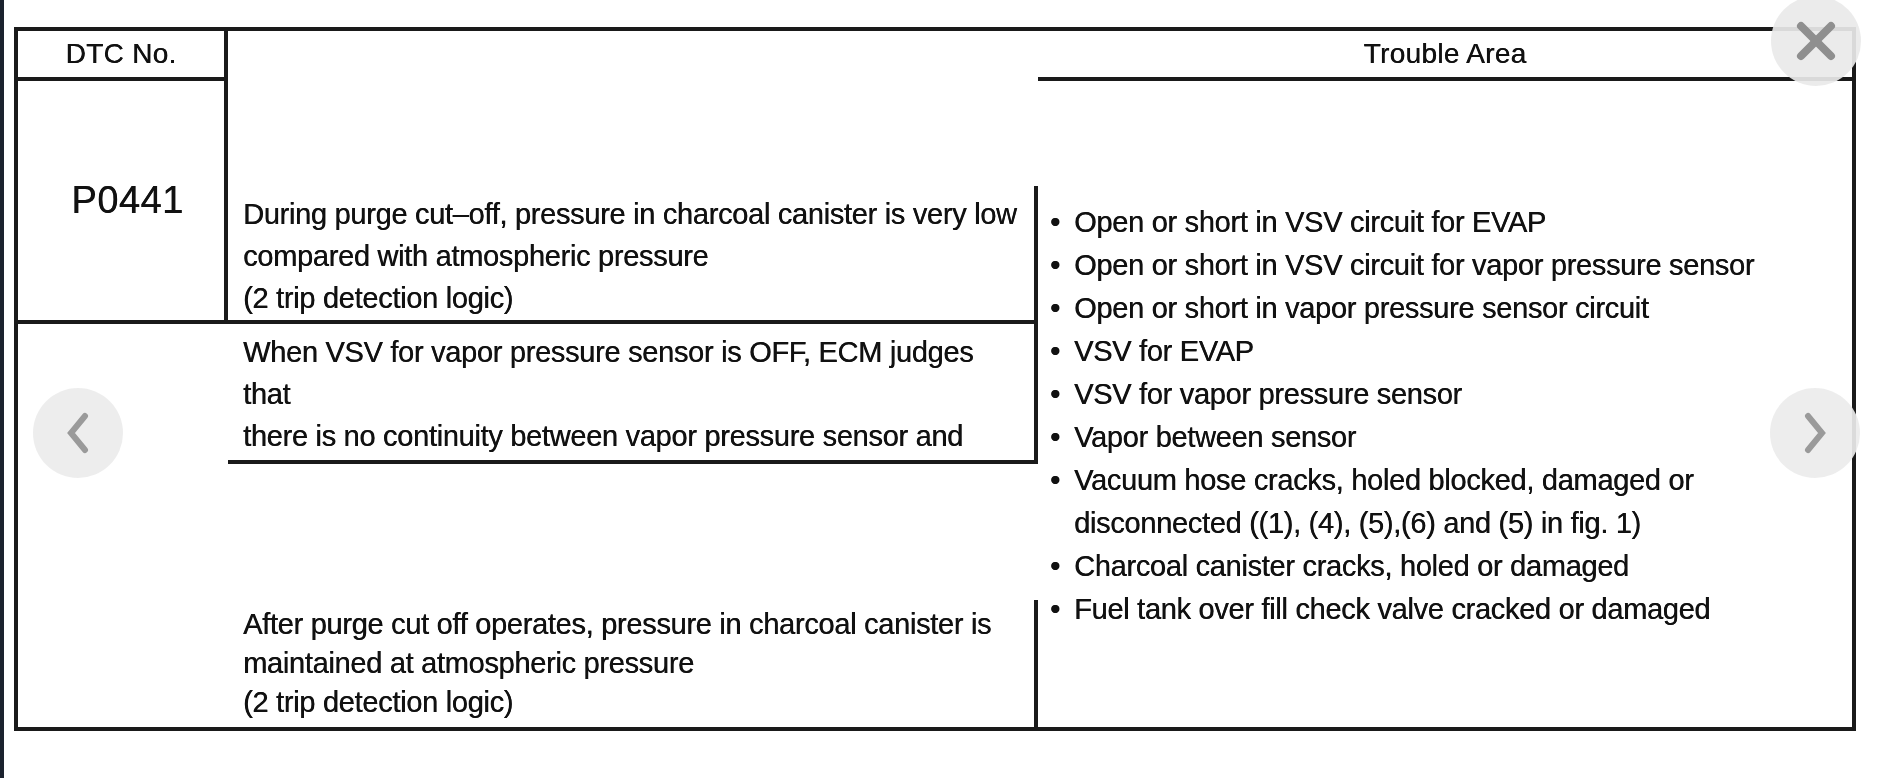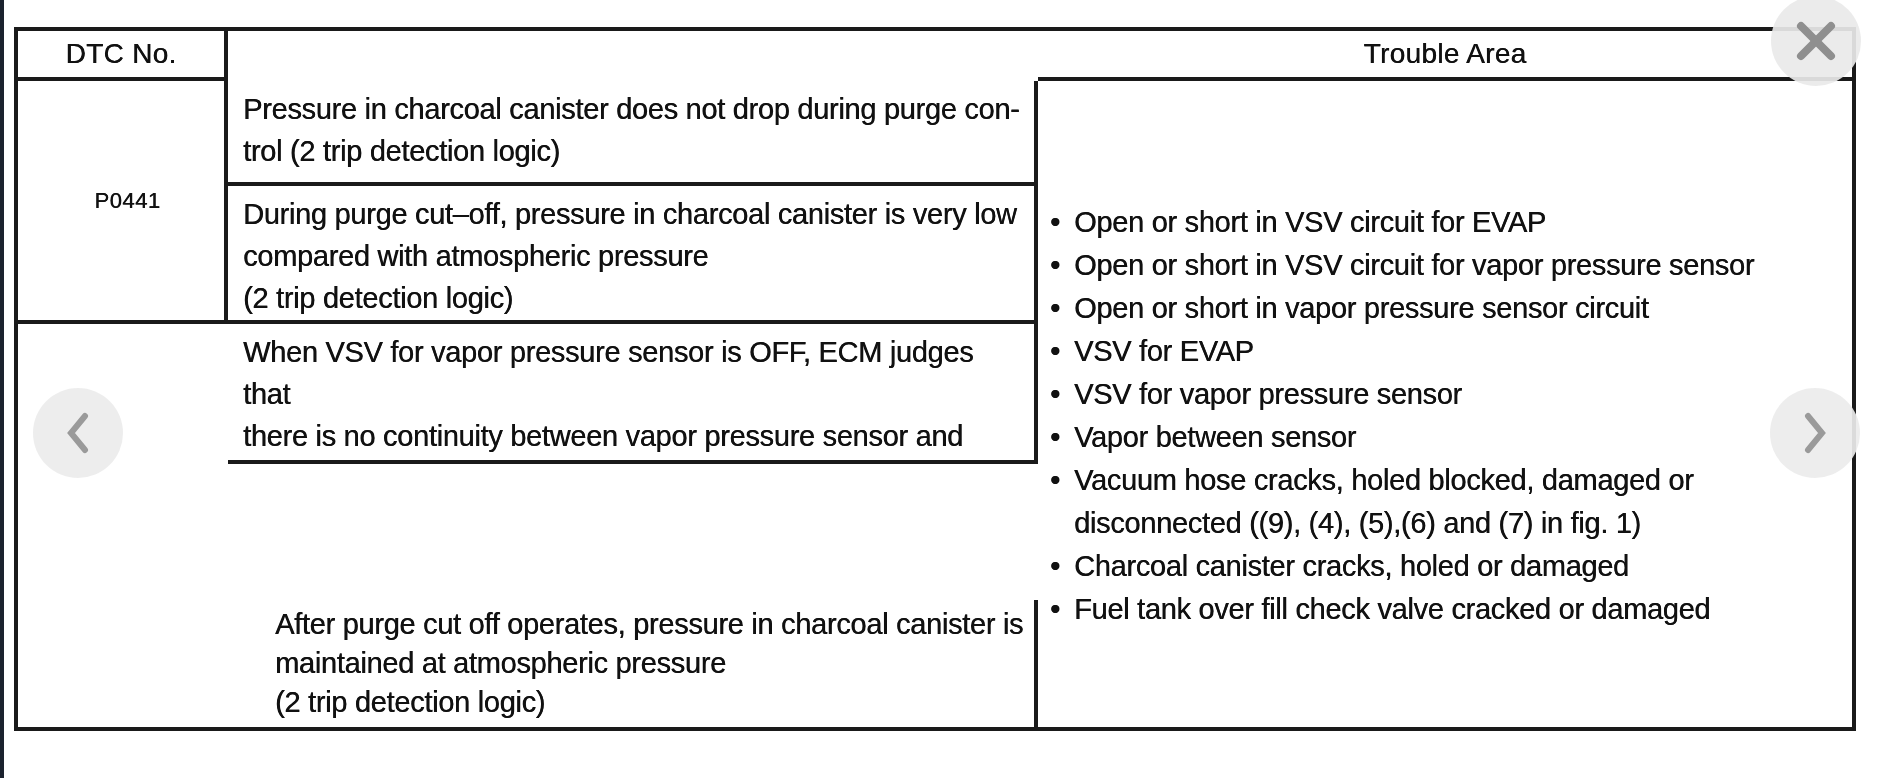--- a/index.html
+++ b/index.html
@@ -29,34 +29,34 @@
   .hdr{
     display:flex;align-items:center;justify-content:center;
     font-size:28px;letter-spacing:0.3px;
   }
   .hdr-1{grid-area:1/1/2/2;border-right:4px solid var(--bc);border-bottom:4px solid var(--bc);}
   .hdr-2{grid-area:1/2/2/3;border-right:4px solid var(--bc);border-bottom:4px solid var(--bc);}
   .hdr-3{grid-area:1/3/2/4;border-bottom:4px solid var(--bc);}
 
   .dtc{
     display:flex;align-items:center;justify-content:center;
-    font-size:22px;letter-spacing:0.5px;padding-left:13px;
+    font-size:38px;letter-spacing:0.5px;padding-left:13px;
   }
   .dtc-1{grid-area:2/1/4/2;border-right:4px solid var(--bc);border-bottom:4px solid var(--bc);}
   .dtc-2{grid-area:4/1/7/2;border-right:4px solid var(--bc);}
 
   .cond{
     font-size:29px;line-height:42px;letter-spacing:-0.3px;
     padding:7px 8px 0 15px;white-space:pre-line;
   }
   .cond-1{grid-area:2/2/3/3;border-right:4px solid var(--bc);border-bottom:4px solid var(--bc);}
   .cond-2{grid-area:3/2/4/3;border-right:4px solid var(--bc);border-bottom:4px solid var(--bc);}
   .cond-3{grid-area:4/2/5/3;border-right:4px solid var(--bc);border-bottom:4px solid var(--bc);}
   .cond-4{grid-area:5/2/6/3;border-right:4px solid var(--bc);border-bottom:4px solid var(--bc);}
-  .cond-5{grid-area:6/2/7/3;border-right:4px solid var(--bc);line-height:39px;padding-top:5px;margin-left:32px;}
+  .cond-5{grid-area:6/2/7/3;border-right:4px solid var(--bc);line-height:39px;padding-top:5px;}
 
   .trouble{
     grid-area:2/3/7/4;
     display:flex;flex-direction:column;justify-content:center;
     padding:24px 4px 0 12px;
   }
   .trouble-list{list-style:none;}
   .trouble-list li{
     display:flex;align-items:flex-start;
     font-size:29px;line-height:43px;letter-spacing:-0.3px;
@@ -79,22 +79,20 @@
 
 <div class="page">
 
   <div class="scan-edge"></div>
 
   <div class="dtc-table">
     <div class="cell hdr hdr-1">DTC No.</div>
     <div class="cell hdr hdr-3">Trouble Area</div>
 
     <div class="cell dtc dtc-1">P0441</div>
-    <div class="cell cond cond-1">Pressure in charcoal canister does not drop during purge con-
-trol (2 trip detection logic)</div>
     <div class="cell cond cond-2">During purge cut–off, pressure in charcoal canister is very low
 compared with atmospheric pressure
 (2 trip detection logic)</div>
 
     <div class="cell cond cond-3">When VSV for vapor pressure sensor is OFF, ECM judges that
 there is no continuity between vapor pressure sensor and
 charcoal canister (2 trip detection logic)</div>
     <div class="cell cond cond-5">After purge cut off operates, pressure in charcoal canister is
 maintained at atmospheric pressure
 (2 trip detection logic)</div>
@@ -121,21 +119,21 @@
             <span class="bullet">•</span>
             <span class="t">VSV for vapor pressure sensor</span>
           </li>
         <li>
             <span class="bullet">•</span>
             <span class="t">Vapor between sensor</span>
           </li>
         <li>
             <span class="bullet">•</span>
             <span class="t">Vacuum hose cracks, holed blocked,  damaged or
-disconnected ((9), (4), (5),(6) and (7) in fig. 1)</span>
+disconnected ((1), (4), (5),(6) and (5) in fig. 1)</span>
           </li>
         <li>
             <span class="bullet">•</span>
             <span class="t">Charcoal canister cracks, holed or damaged</span>
           </li>
         <li>
             <span class="bullet">•</span>
             <span class="t">Fuel tank over fill check valve cracked or damaged</span>
           </li>
       </ul>

